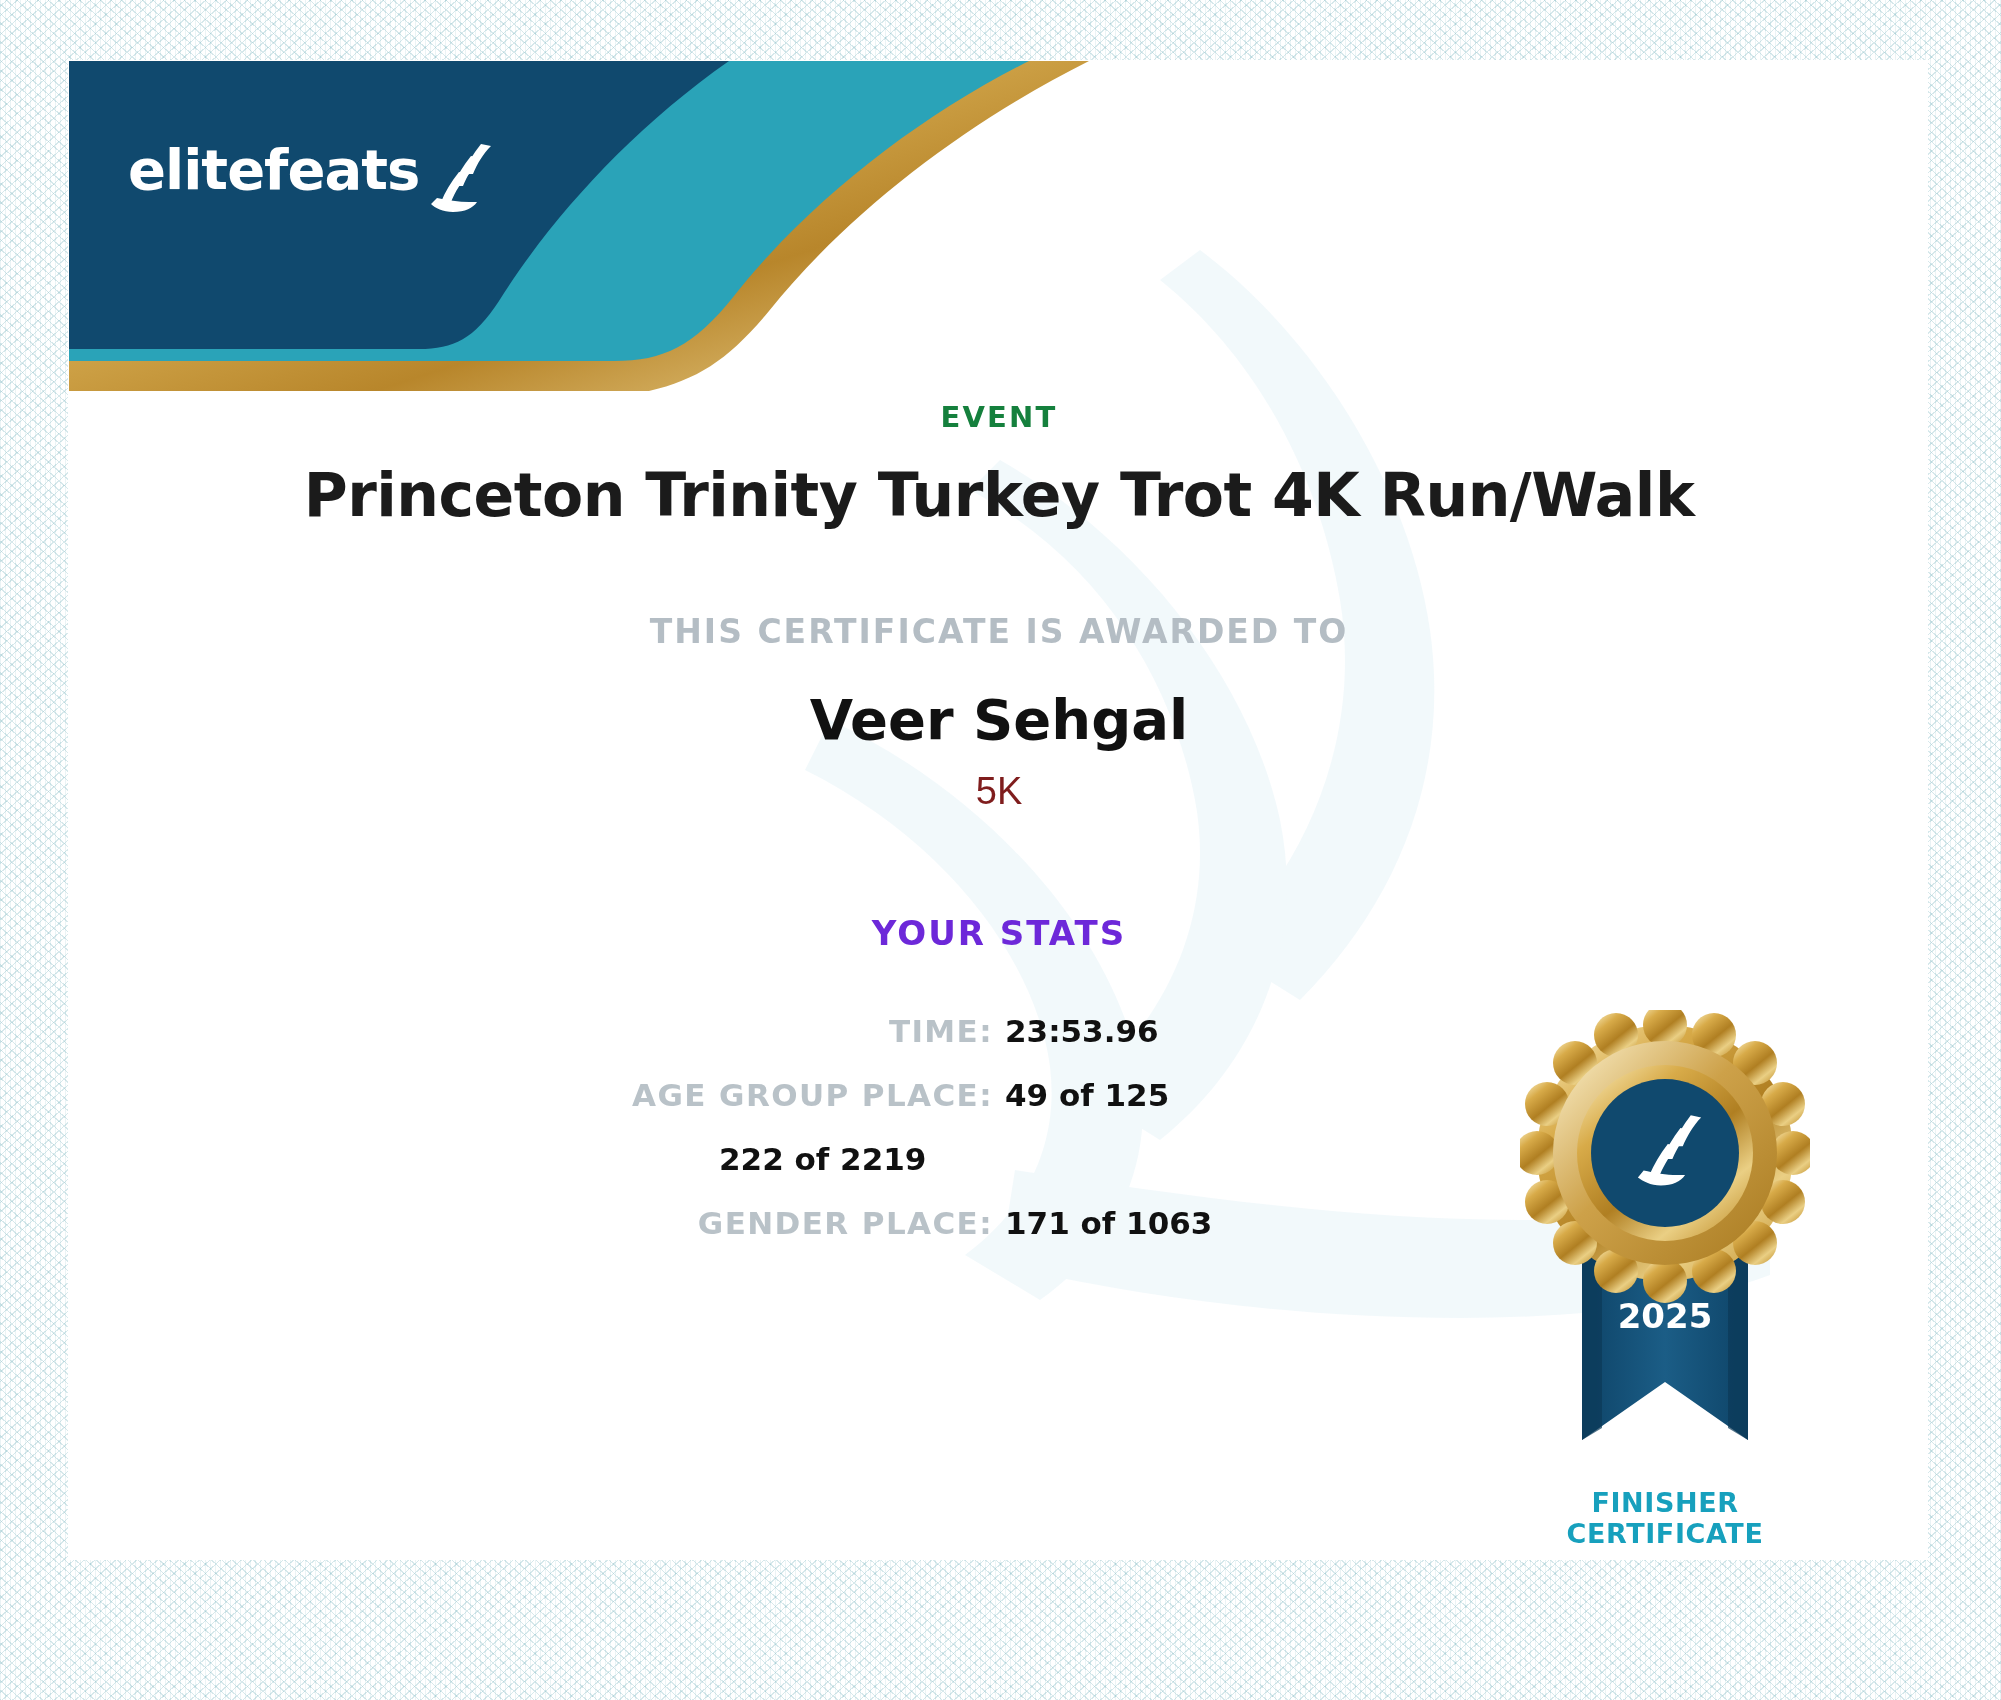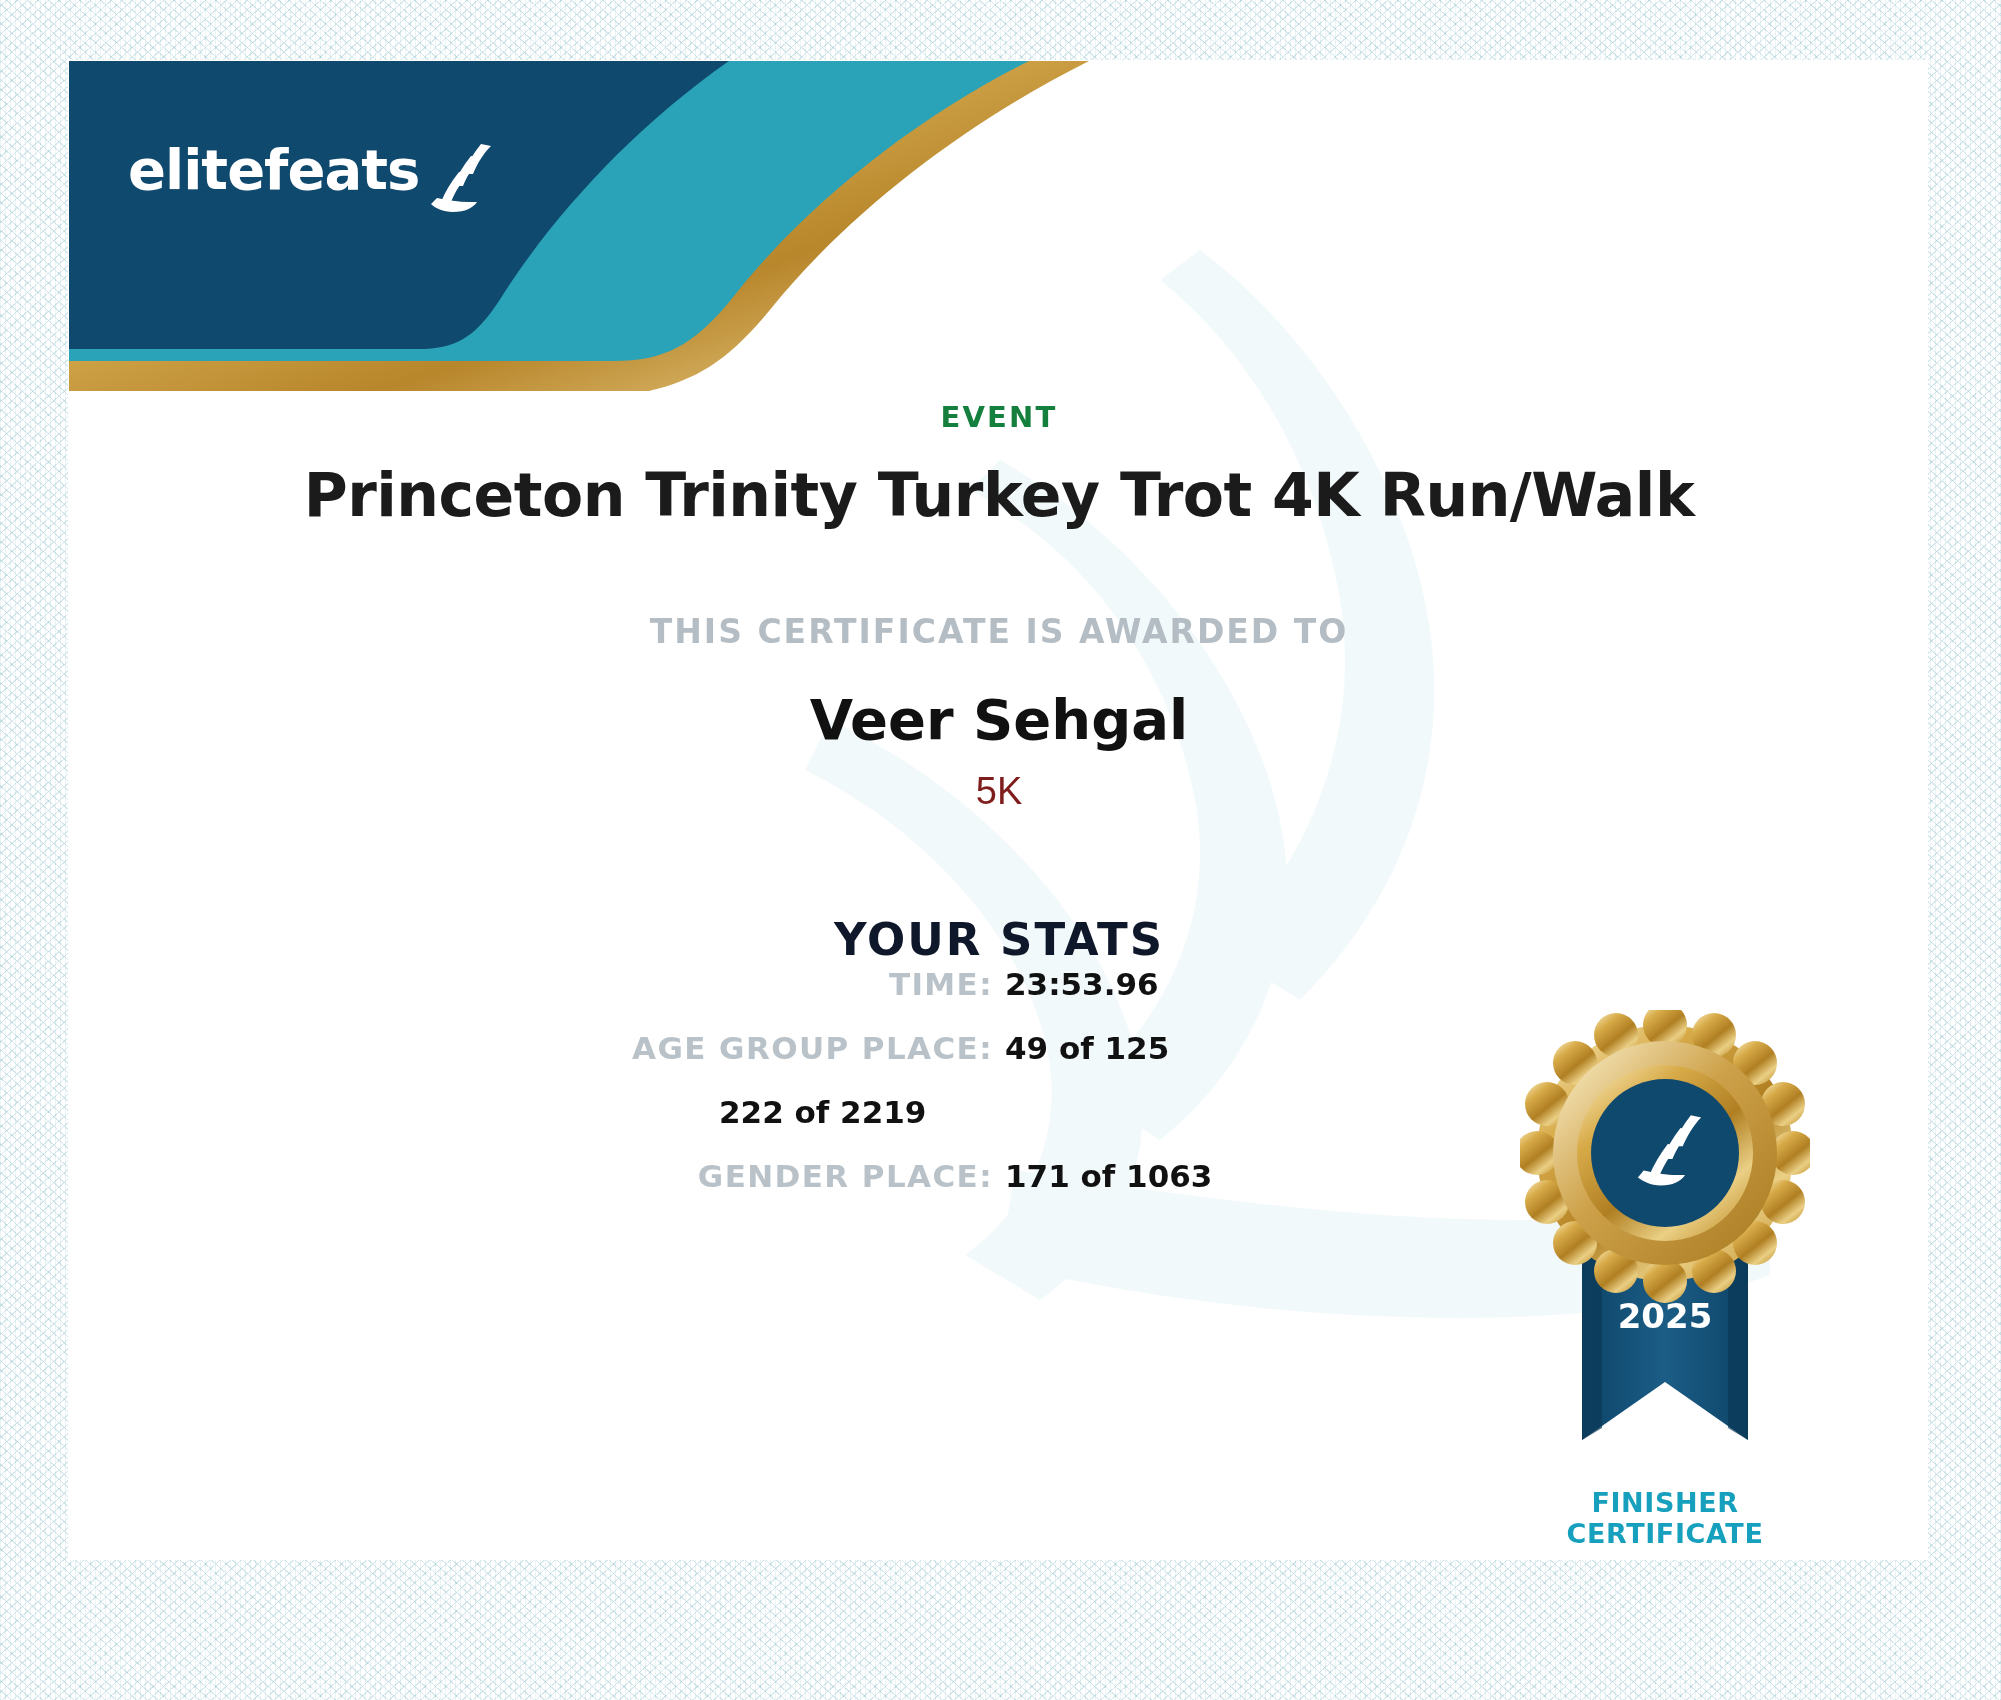--- a/index.html
+++ b/index.html
@@ -120,28 +120,29 @@
     font-family: "DejaVu Sans", sans-serif;
   }
   .distance {
     margin-top: 18px;
     color: #7f1d1d;
     font-size: 38px;
     font-family: Liberation Sans, sans-serif;
   }
   .stats-label {
     margin-top: 100px;
-    color: #0f172a;
-    font-size: 45px;
+    color: #6d28d9;
+    font-size: 34px;
     font-weight: bold;
     letter-spacing: 2px;
     font-family: "DejaVu Sans", sans-serif;
   }
 
   .stats-list {
+    margin-top: 60px;
     width: 1860px;
   }
   .stat-row {
     display: flex;
     justify-content: center;
     align-items: baseline;
     margin-bottom: 28px;
   }
   .stat-key {
     width: 560px;

